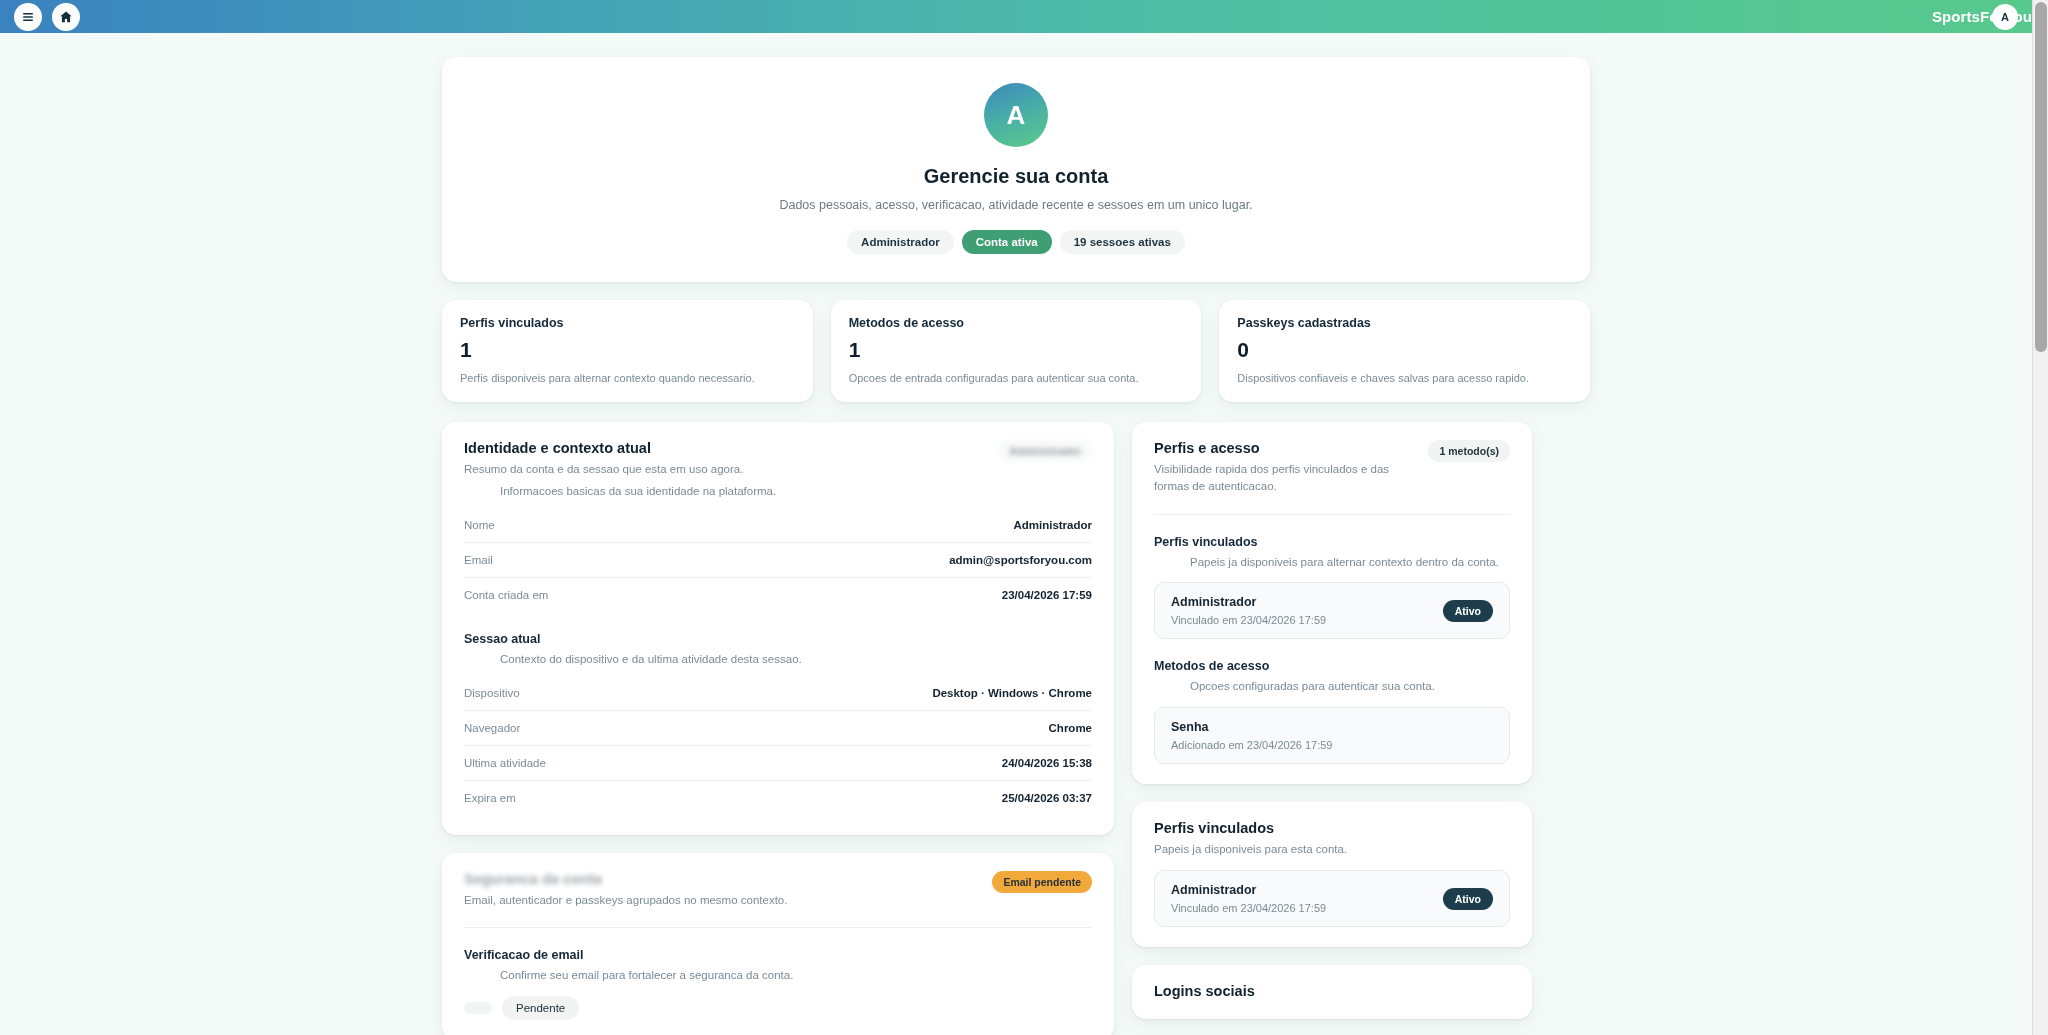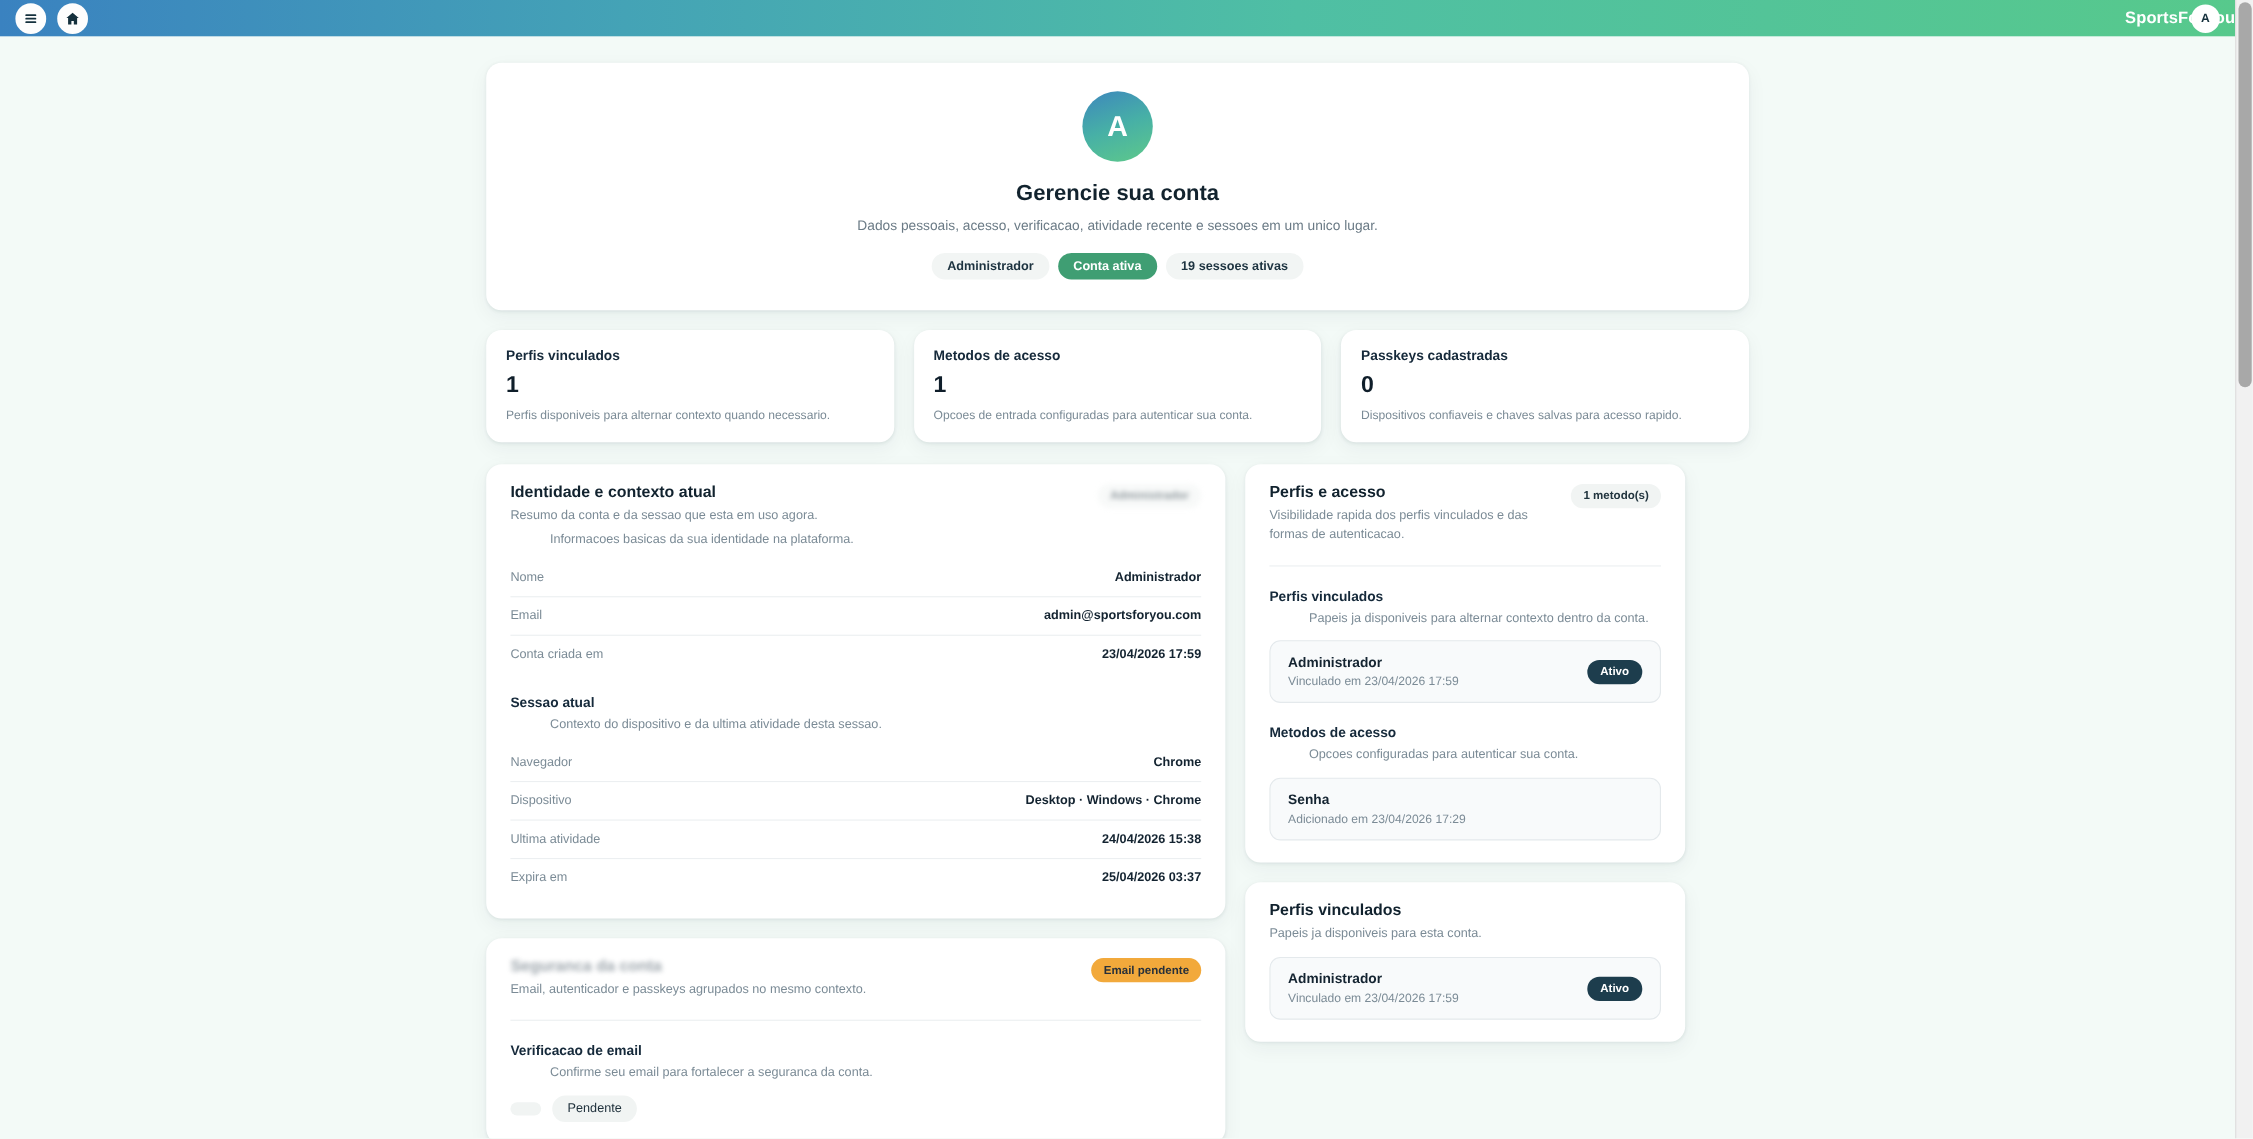--- a/index.html
+++ b/index.html
@@ -252,26 +252,26 @@
           <div class="kv">
             <span class="kv-k">Conta criada em</span>
             <span class="kv-v">23/04/2026 17:59</span>
           </div>
         </div>
 
         <div class="section-title">Sessao atual</div>
         <div class="section-sub">Contexto do dispositivo e da ultima atividade desta sessao.</div>
         <div class="kv-list">
           <div class="kv">
+            <span class="kv-k">Dispositivo</span>
+            <span class="kv-v">Desktop · Windows · Chrome</span>
+          </div>
+          <div class="kv">
             <span class="kv-k">Navegador</span>
             <span class="kv-v">Chrome</span>
-          </div>
-          <div class="kv">
-            <span class="kv-k">Dispositivo</span>
-            <span class="kv-v">Desktop · Windows · Chrome</span>
           </div>
           <div class="kv">
             <span class="kv-k">Ultima atividade</span>
             <span class="kv-v">24/04/2026 15:38</span>
           </div>
           <div class="kv">
             <span class="kv-k">Expira em</span>
             <span class="kv-v">25/04/2026 03:37</span>
           </div>
         </div>
@@ -324,34 +324,37 @@
             <div class="item-meta">Vinculado em 23/04/2026 17:59</div>
           </div>
           <span class="badge-dark">Ativo</span>
         </div>
 
         <div class="section-title">Metodos de acesso</div>
         <div class="section-sub">Opcoes configuradas para autenticar sua conta.</div>
         <div class="item-box">
           <div>
             <div class="item-name">Senha</div>
-            <div class="item-meta">Adicionado em 23/04/2026 17:29</div>
+            <div class="item-meta">Adicionado em 23/04/2026 17:59</div>
           </div>
         </div>
       </div>
 
       <div class="card card-body">
         <div class="card-title">Perfis vinculados</div>
         <div class="card-sub">Papeis ja disponiveis para esta conta.</div>
         <div class="item-box">
           <div>
             <div class="item-name">Administrador</div>
             <div class="item-meta">Vinculado em 23/04/2026 17:59</div>
           </div>
           <span class="badge-dark">Ativo</span>
         </div>
       </div>
 
+      <div class="card card-body">
+        <div class="card-title">Logins sociais</div>
+      </div>
 
     </div>
   </div>
 </div>
 </div>
 
 </body></html>

